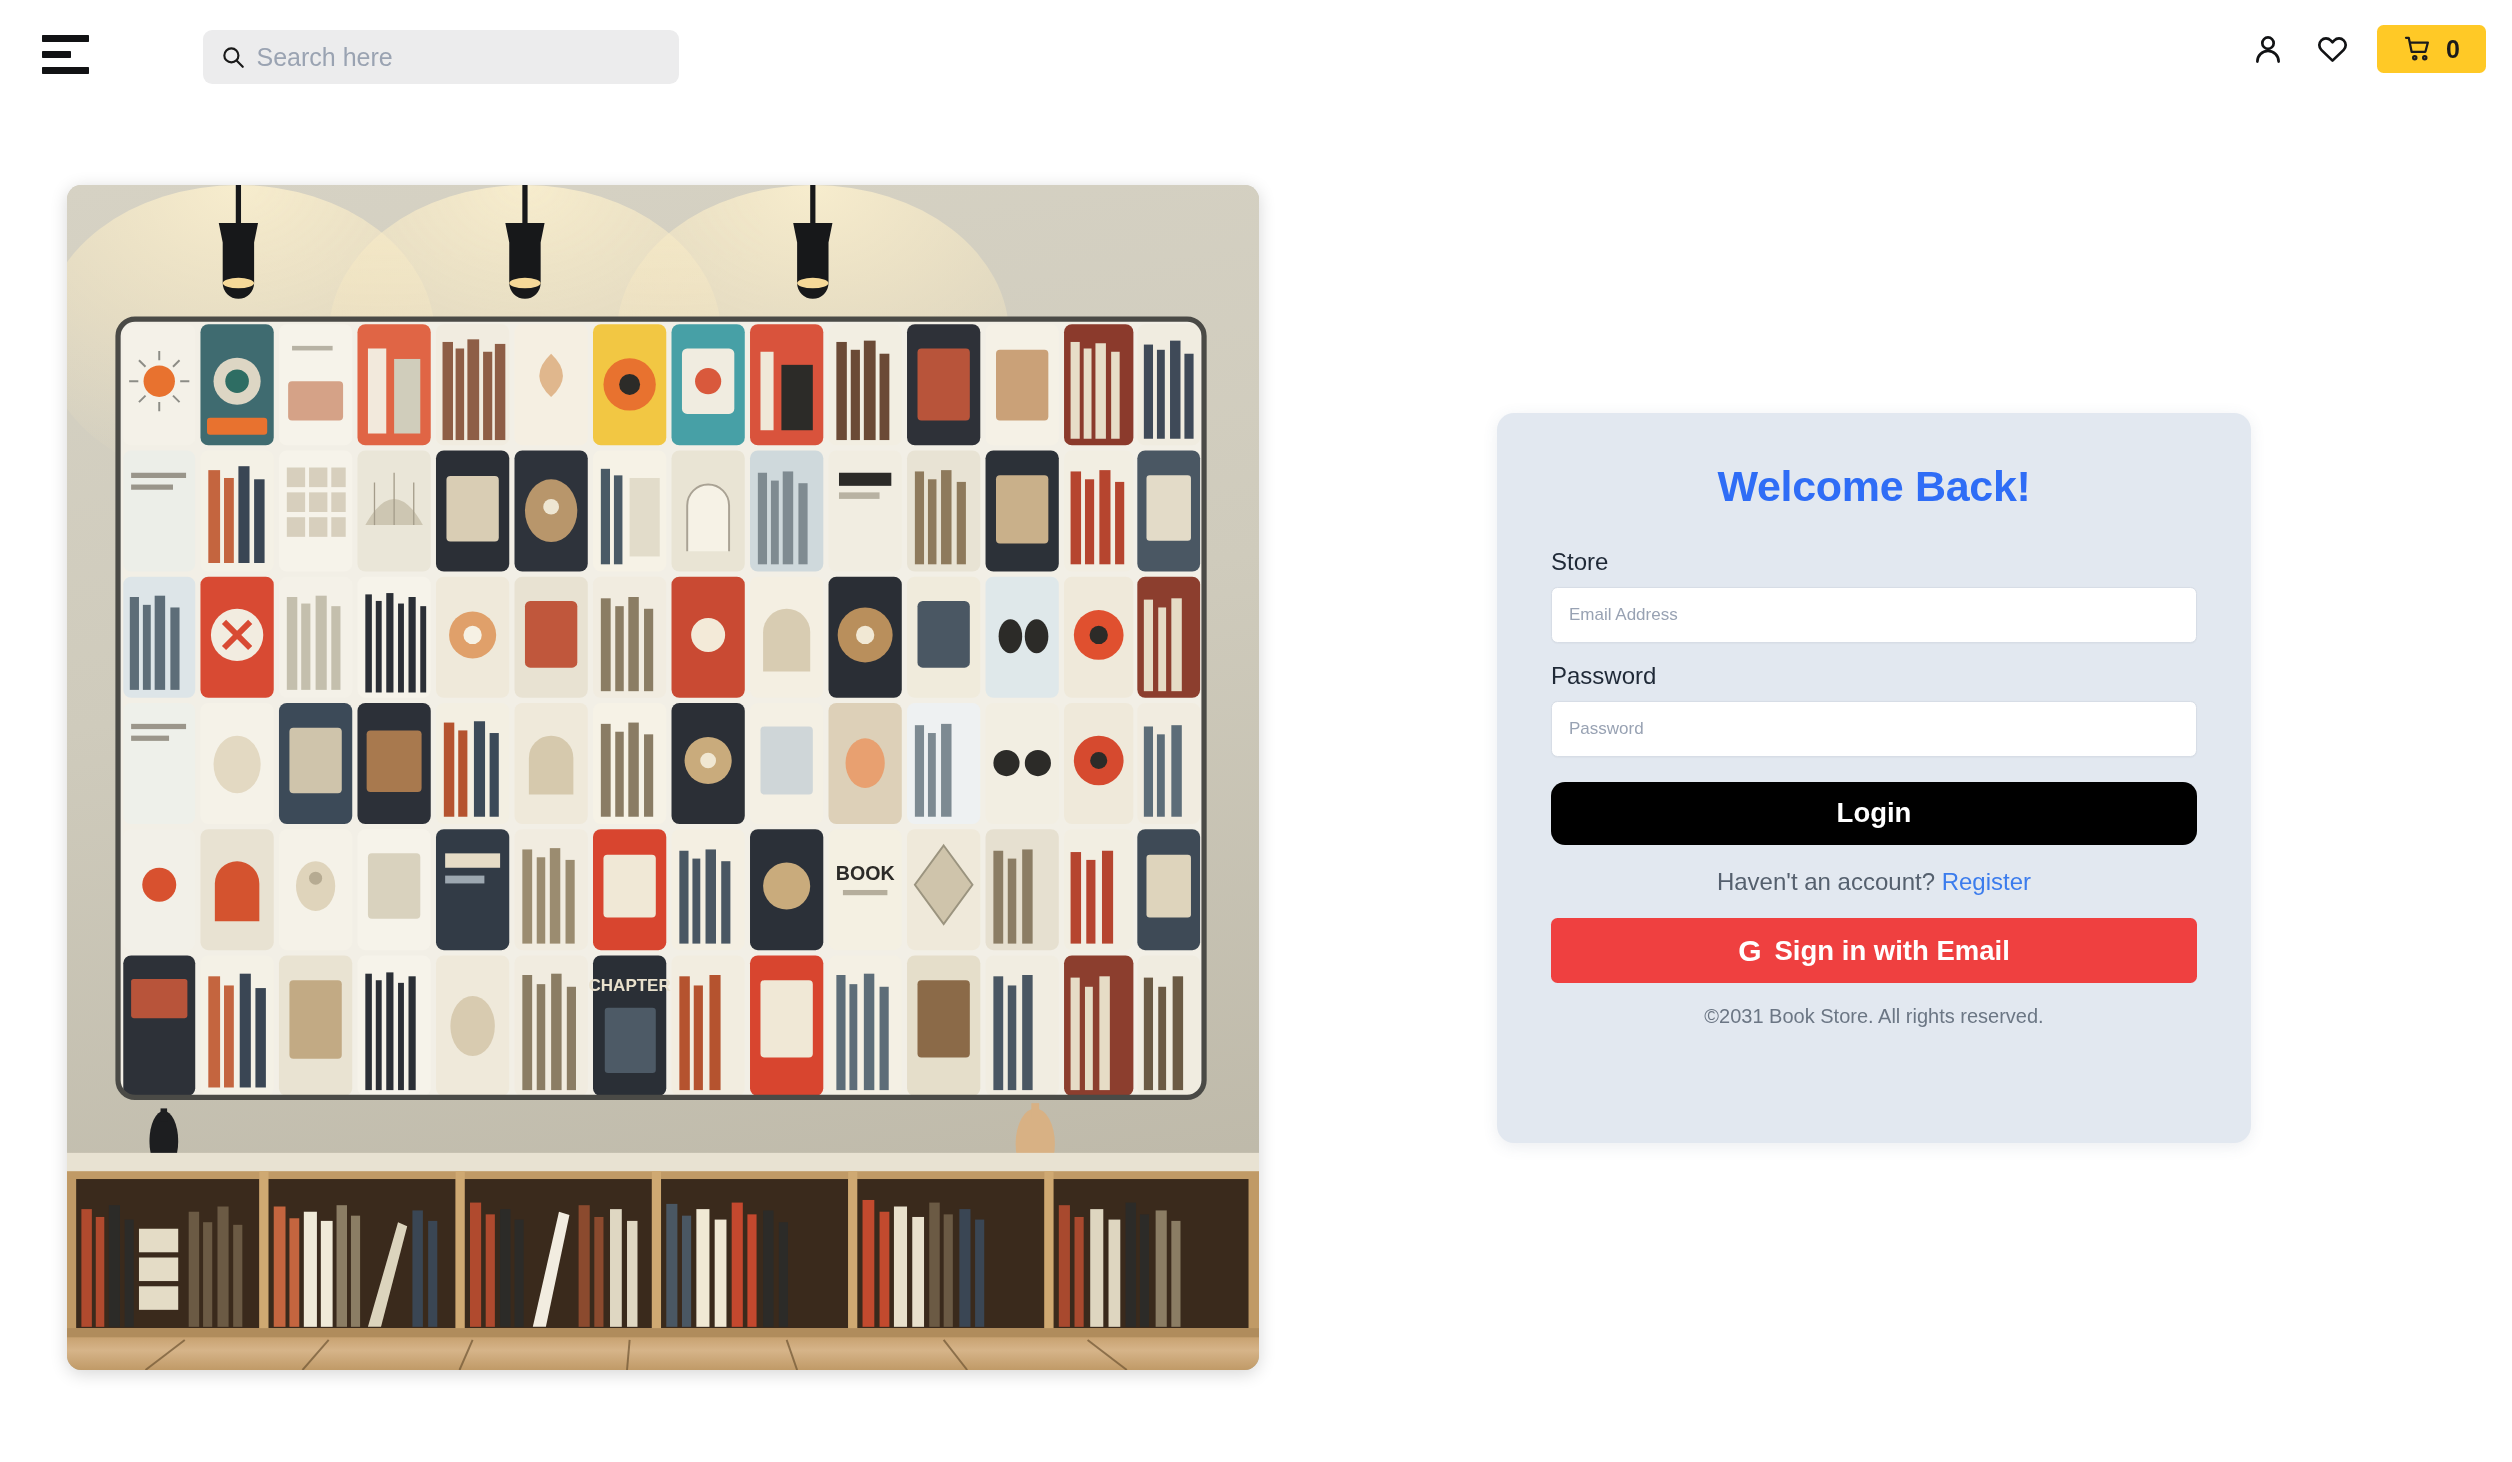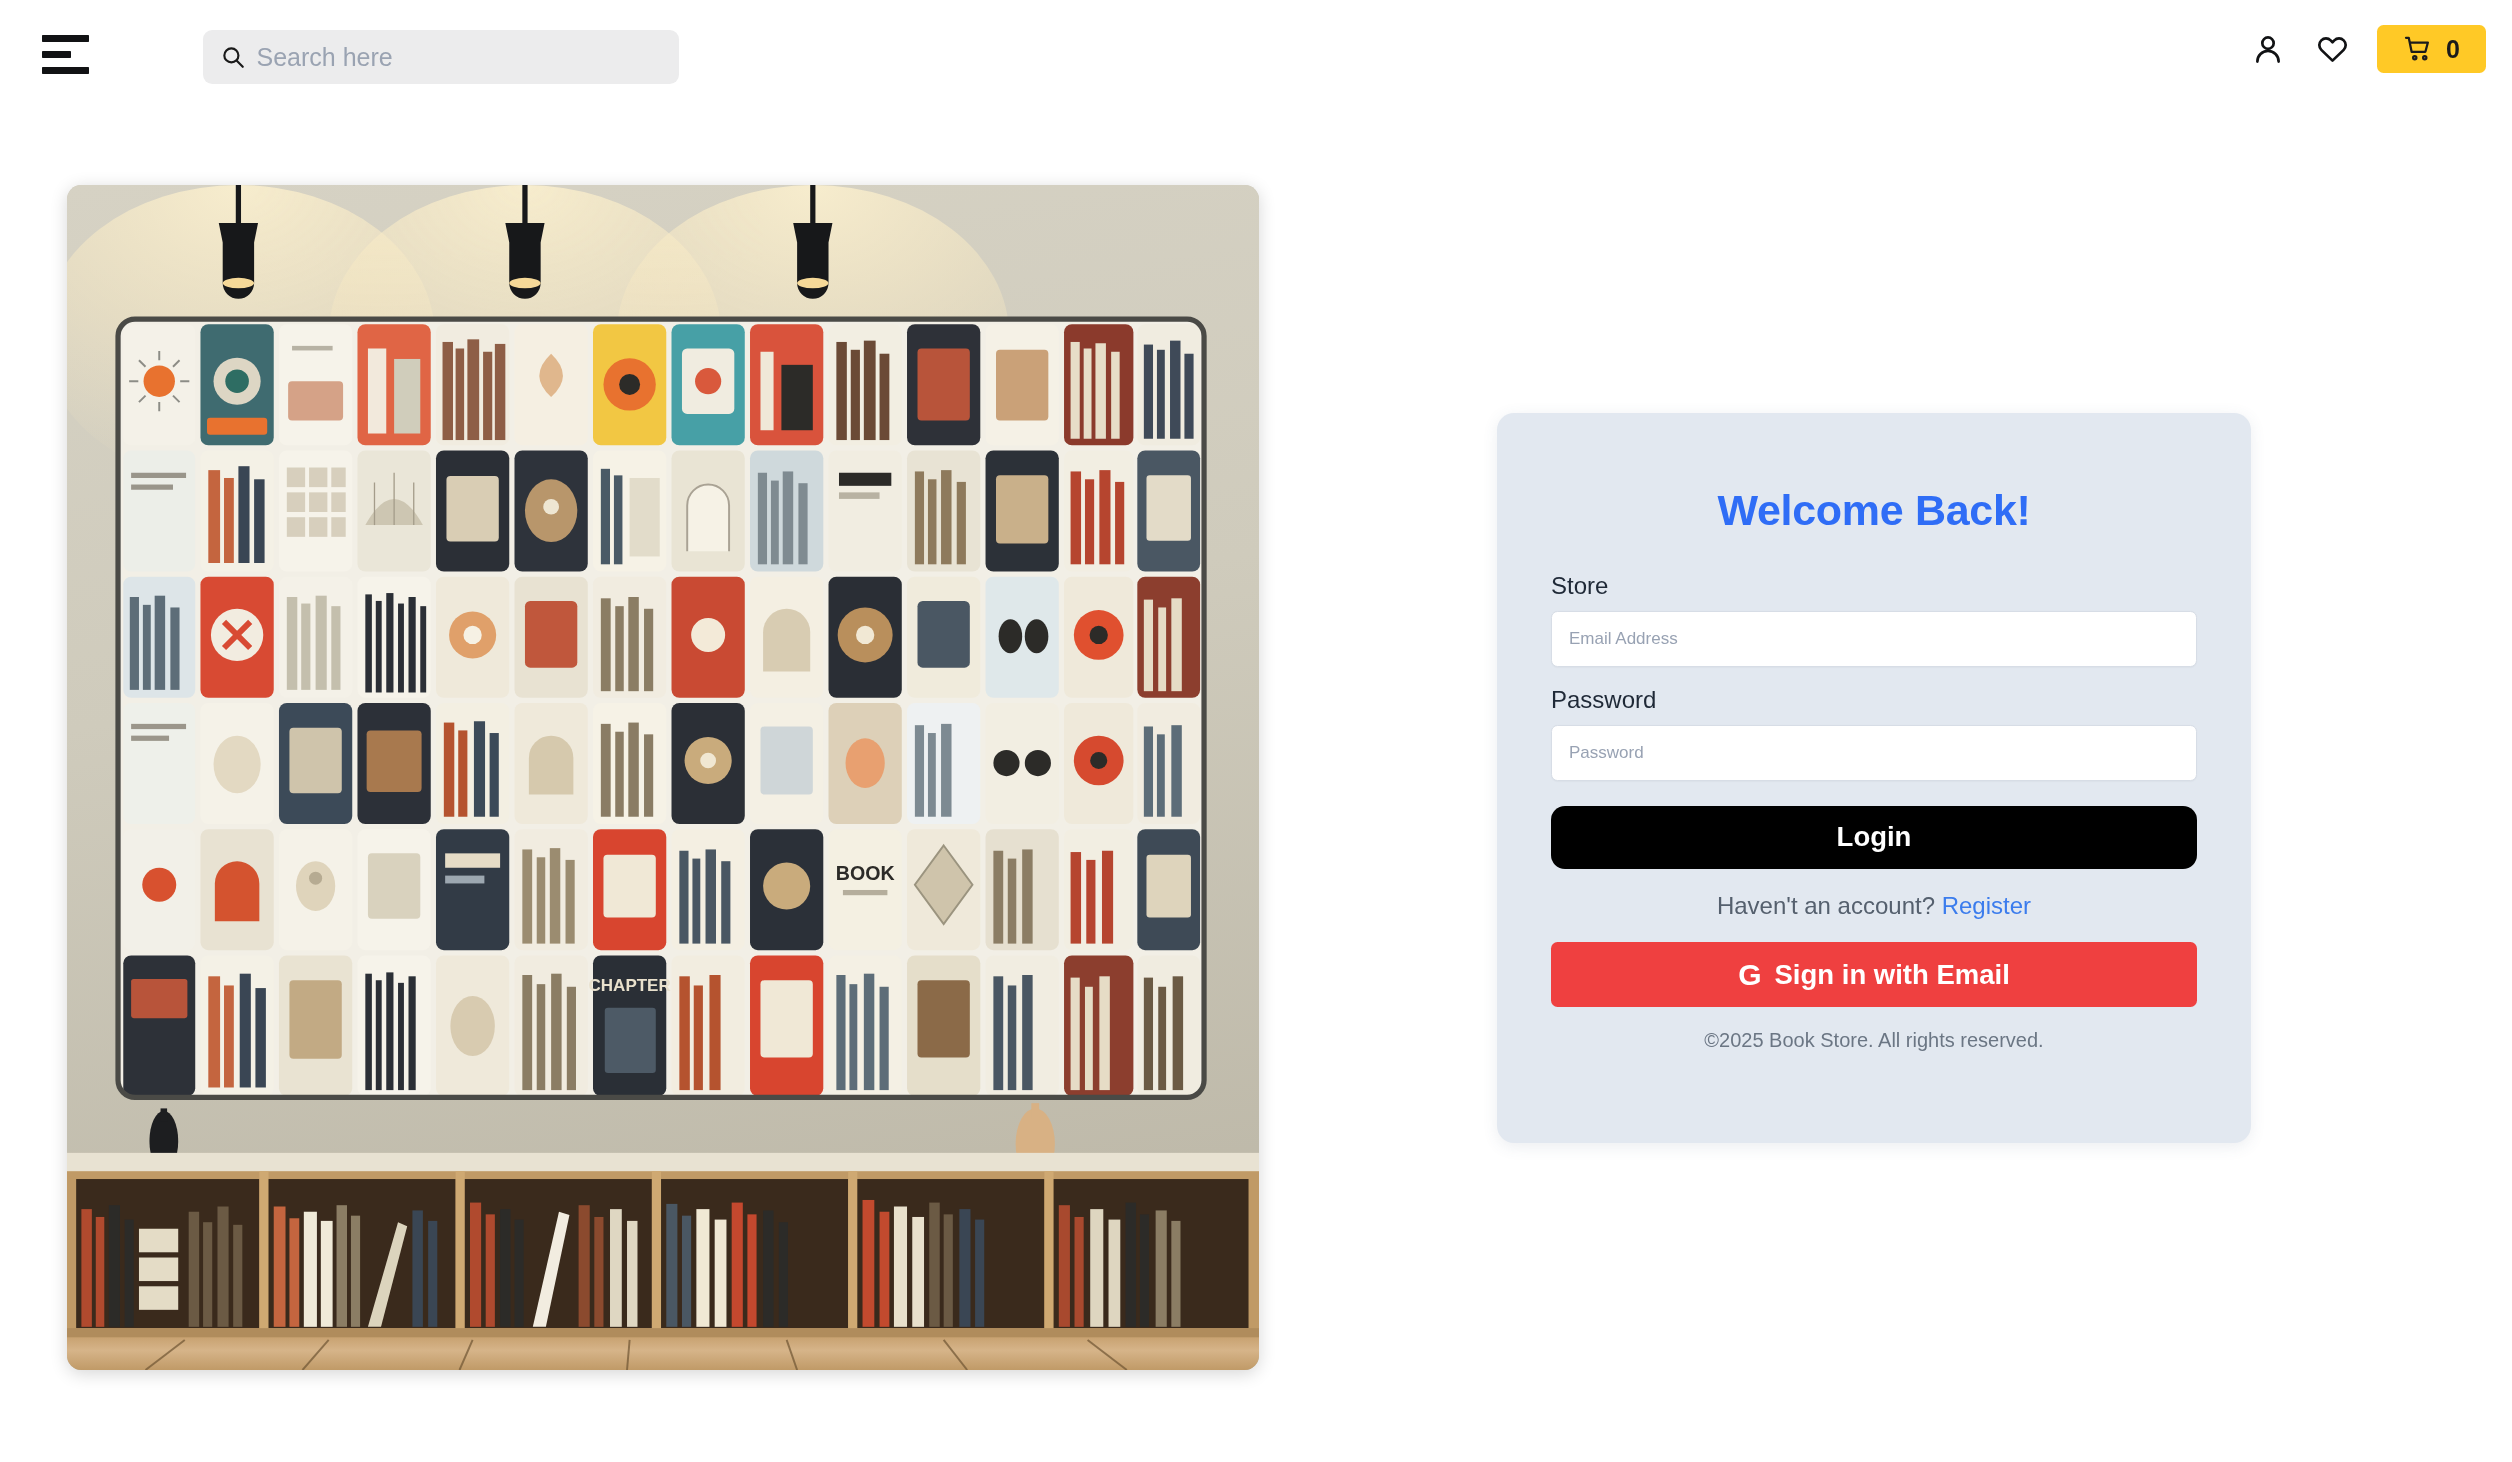--- a/index.html
+++ b/index.html
@@ -69,21 +69,21 @@
   }
   .hero-img svg { display:block; width: 100%; height: 100%; }
 
   
   .login-card {
     position: absolute; left: 1497px; top: 413px;
     width: 754px; height: 730px;
     background: #e2e8f0;
     border-radius: 17px;
     box-shadow: 0 3.3px 14.4px rgba(70,90,120,0.10);
-    padding: 42px 54px 0 54px;
+    padding: 18px 54px 0 54px;
   }
   .welcome {
     text-align: center;
     font-size: 43px; font-weight: 700;
     color: #2f6df6;
     letter-spacing: -0.3px;
     margin-top: 31px;
     margin-bottom: 37px;
   }
   .field-label {
@@ -773,15 +773,15 @@
   <div class="have-account">
     <span>Haven't an account?</span>
     <a href="#">Register</a>
   </div>
 
   <button class="google-btn">
     <span class="g-glyph">G</span>
     <span>Sign in with Email</span>
   </button>
 
-  <div class="copyright">©2025 Book Store. All rights reserved.</div>
+  <div class="copyright">©2031 Book Store. All rights reserved.</div>
 </div>
 
 
 </body></html>

